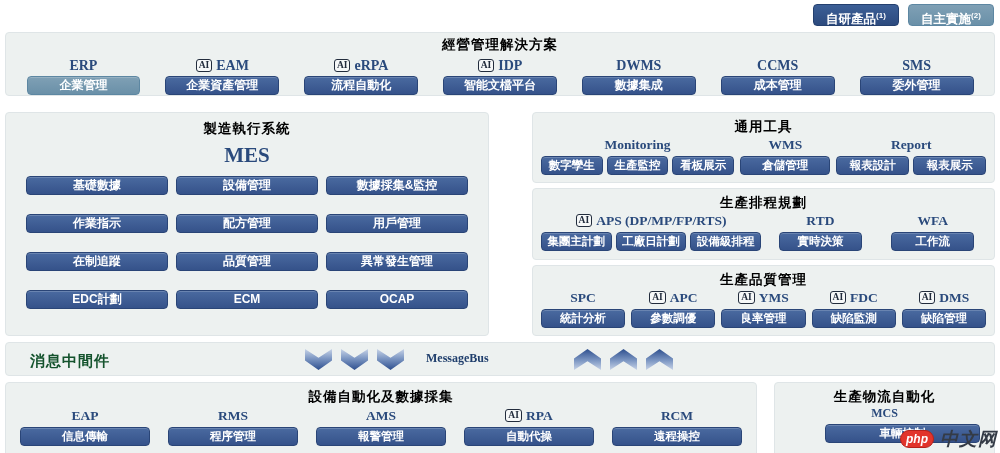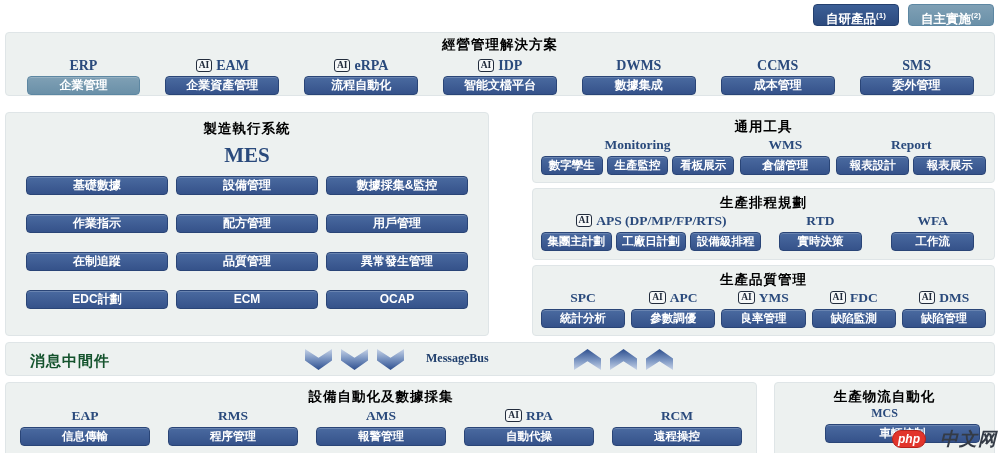--- a/index.html
+++ b/index.html
@@ -64,21 +64,21 @@
   .bot-left { width:752px; padding:5px 8px 0; }
   .bot-left .grp-row { margin-top:2px; }
   .bot-left .grp { flex:1; }
   .bot-left .grp-chips { width:92%; }
   .bot-right { flex:1; padding:5px 10px 0; }
   .bot-right .grp { width:100%; }
   .bot-right .grp-chips { width:96%;padding-left:36px; }
   .bot-right .grp-heading { font-size:12px; }
 
   
-  .watermark { position:absolute; right:3px; bottom:2px; display:flex; align-items:center; gap:14px; background:transparent;margin-top:16px; }
+  .watermark { position:absolute; right:3px; bottom:2px; display:flex; align-items:center; gap:6px; background:transparent;margin-top:16px; }
   .wm-php { background:#e2342b; color:#fff; font-weight:bold; font-style:italic; font-size:12px;
     border-radius:10px; padding:1px 5px; border:1px solid #b5221b; }
   .wm-text { color:#343b46; font-weight:bold; font-style:italic; font-size:18px; letter-spacing:1px; }
 </style>
 </head>
 <body>
 
 <div class="page">
 
   <div class="legend">

